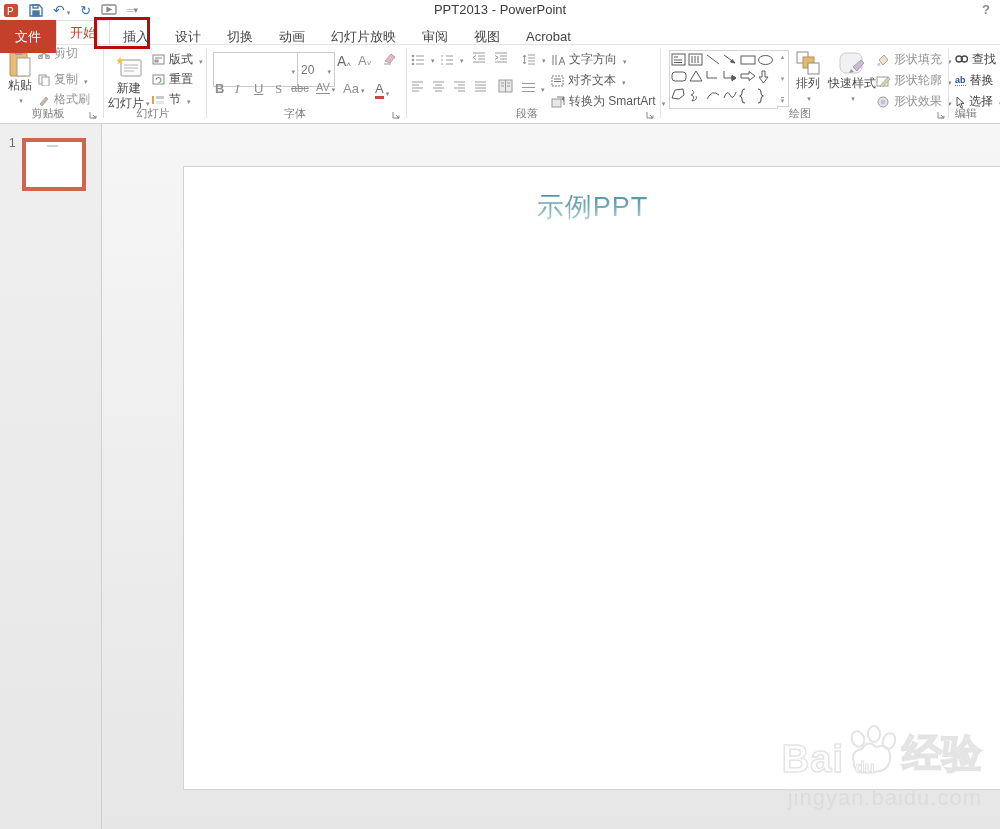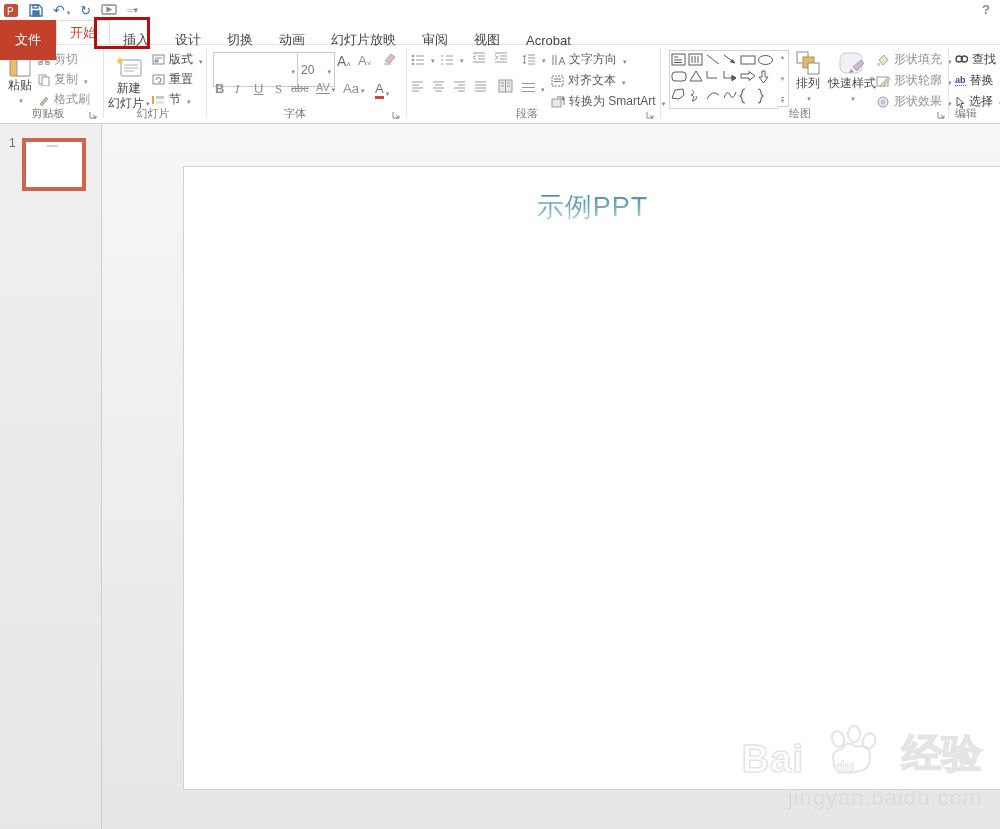--- a/index.html
+++ b/index.html
@@ -9,21 +9,21 @@
   
   .titlebar{position:absolute;left:0;top:0;width:100%;height:20px;background:#fff;z-index:5;}
   .qat{position:absolute;left:4px;top:1px;display:flex;align-items:center;gap:10px;height:18px;}
   .qat .qbtn{display:flex;align-items:center;justify-content:center;height:16px;}
   .win-title{position:absolute;left:0;right:0;top:2px;text-align:center;font-size:13px;color:#3c3c3c;}
   .help-q{position:absolute;right:10px;top:2px;font-size:13px;color:#8a8a8a;font-weight:bold;}
   .circuit{position:absolute;right:0;top:0;z-index:1;}
 
   
   .tabbar{position:absolute;left:0;top:20px;width:100%;height:24px;background:#fff;border-bottom:1px solid #e4e4e4;display:flex;z-index:6;}
-  .tab{font-size:13px;color:#444;display:flex;align-items:center;justify-content:center;padding:0 13px;height:40px;cursor:default;}
+  .tab{font-size:13px;color:#444;display:flex;align-items:center;justify-content:center;padding:0 13px;height:33px;cursor:default;}
   .tab-file{background:#c3402b;color:#fff;width:30px;}
   .tab-active{color:#c3402b;background:#fff;border-left:1px solid #e0e0e0;border-right:1px solid #e0e0e0;border-top:1px solid #e0e0e0;height:23px;margin-bottom:-1px;}
   .anno-box{position:absolute;left:94px;top:17px;width:50px;height:26px;border:3px solid #b50d0d;z-index:50;}
 
   
   .ribbon{position:absolute;left:0;top:45px;width:100%;height:78px;background:#fff;border-bottom:1px solid #d2d2d2;z-index:5;}
   .sep{position:absolute;top:3px;height:70px;width:1px;background:#e3e3e3;}
   .glabel{position:absolute;bottom:2px;font-size:11px;color:#7b7b7b;text-align:center;}
   .launcher{position:absolute;bottom:3px;width:9px;height:9px;}
   .sbtn{position:absolute;display:flex;align-items:center;gap:4px;font-size:12px;color:#4a4a4a;white-space:nowrap;}
@@ -42,21 +42,21 @@
   .slide-num{position:absolute;left:9px;top:12px;font-size:12px;color:#6b6b6b;}
   .thumb{position:absolute;left:22px;top:14px;width:56px;height:45px;background:#fff;border:4px solid #d0654e;}
   .thumb-mark{position:absolute;left:21px;top:3px;width:11px;height:2px;background:#c9d6da;}
   .slide-canvas{position:absolute;left:183px;top:42px;width:817px;height:622px;background:#fff;border:1px solid #d2d2d2;border-right:none;}
   .slide-title{position:absolute;left:0;top:22px;width:100%;text-align:center;font-size:27px;letter-spacing:1px;
     background:linear-gradient(180deg,#3f8299 0%,#7fb0bd 55%,#cfe4e8 100%);
     -webkit-background-clip:text;background-clip:text;color:transparent;}
 
   
   .wm{position:absolute;right:18px;bottom:18px;text-align:right;z-index:3;}
-  .wm-row{display:flex;align-items:flex-end;gap:20px;justify-content:flex-end;}
+  .wm-row{display:flex;align-items:flex-end;gap:0;justify-content:flex-end;}
   .wm-bai{font-size:38px;font-weight:bold;color:#fff;-webkit-text-stroke:1.5px #e4e4e4;letter-spacing:1px;}
   .wm-du{position:absolute;left:11px;bottom:4px;font-size:16px;font-weight:bold;color:#fff;-webkit-text-stroke:1px #e2e2e2;}
   .wm-jy{font-size:40px;font-weight:bold;color:#fff;-webkit-text-stroke:1.5px #e4e4e4;}
   .wm-url{font-size:22px;color:#dcdcdc;margin-top:4px;letter-spacing:1px;}
   .paw{position:relative;width:58px;height:56px;}
 </style>
 </head>
 <body>
 
 <div id="app">
@@ -99,20 +99,21 @@
       <span class="qbtn" style="color:#3a72a8;font-size:14px;">↶<span class="caret"></span></span>
       <span class="qbtn" style="color:#3a72a8;font-size:13px;">↻</span>
       <span class="qbtn">
         <svg width="16" height="12" fill="none" stroke="#8a8a8a" stroke-width="1.3">
             <rect x="1" y="1" width="14" height="9" rx="1"></rect>
             <path d="M6,3.5 l4,2 -4,2 z" fill="#8a8a8a"></path>
           </svg>
       </span>
       <span class="qbtn" style="color:#8a8a8a;font-size:9px;">═▾</span>
     </div>
+    <div class="win-title">PPT2013 - PowerPoint</div>
     <div class="help-q">?</div>
   </div>
 
   <div class="tabbar">
     <div class="tab tab-file">文件</div>
     <div class="tab tab-active">开始</div>
     <div class="tab">插入</div>
     <div class="tab">设计</div>
     <div class="tab">切换</div>
     <div class="tab">动画</div>
@@ -127,21 +128,21 @@
 
     <div class="bigbtn" style="left:8px;top:5px;">
       <svg width="24" height="28">
           <rect x="2" y="3" width="17" height="23" rx="1" fill="#e5bd74" stroke="#b6905a"></rect>
           <rect x="7" y="0" width="7" height="5" rx="1" fill="#9b9b9b"></rect>
           <rect x="9" y="8" width="13" height="18" fill="#fff" stroke="#9b9b9b"></rect>
         </svg>
       <span>粘贴</span>
       <span class="caret"></span>
     </div>
-    <div class="sbtn dis" style="left:38px;top:6px;">
+    <div class="sbtn dis" style="left:38px;top:0;">
       <svg width="12" height="11" fill="none" stroke="#9a9a9a" stroke-width="1.2">
           <path d="M2,1 L10,9 M10,1 L2,9"></path>
           <circle cx="2.5" cy="9" r="1.8"></circle>
           <circle cx="9.5" cy="9" r="1.8"></circle>
         </svg>
       <span>剪切</span>
     </div>
     <div class="sbtn dis" style="left:38px;top:26px;">
       <svg width="12" height="12" fill="#fff" stroke="#9a9a9a">
           <rect x="1" y="1" width="7" height="9"></rect>

